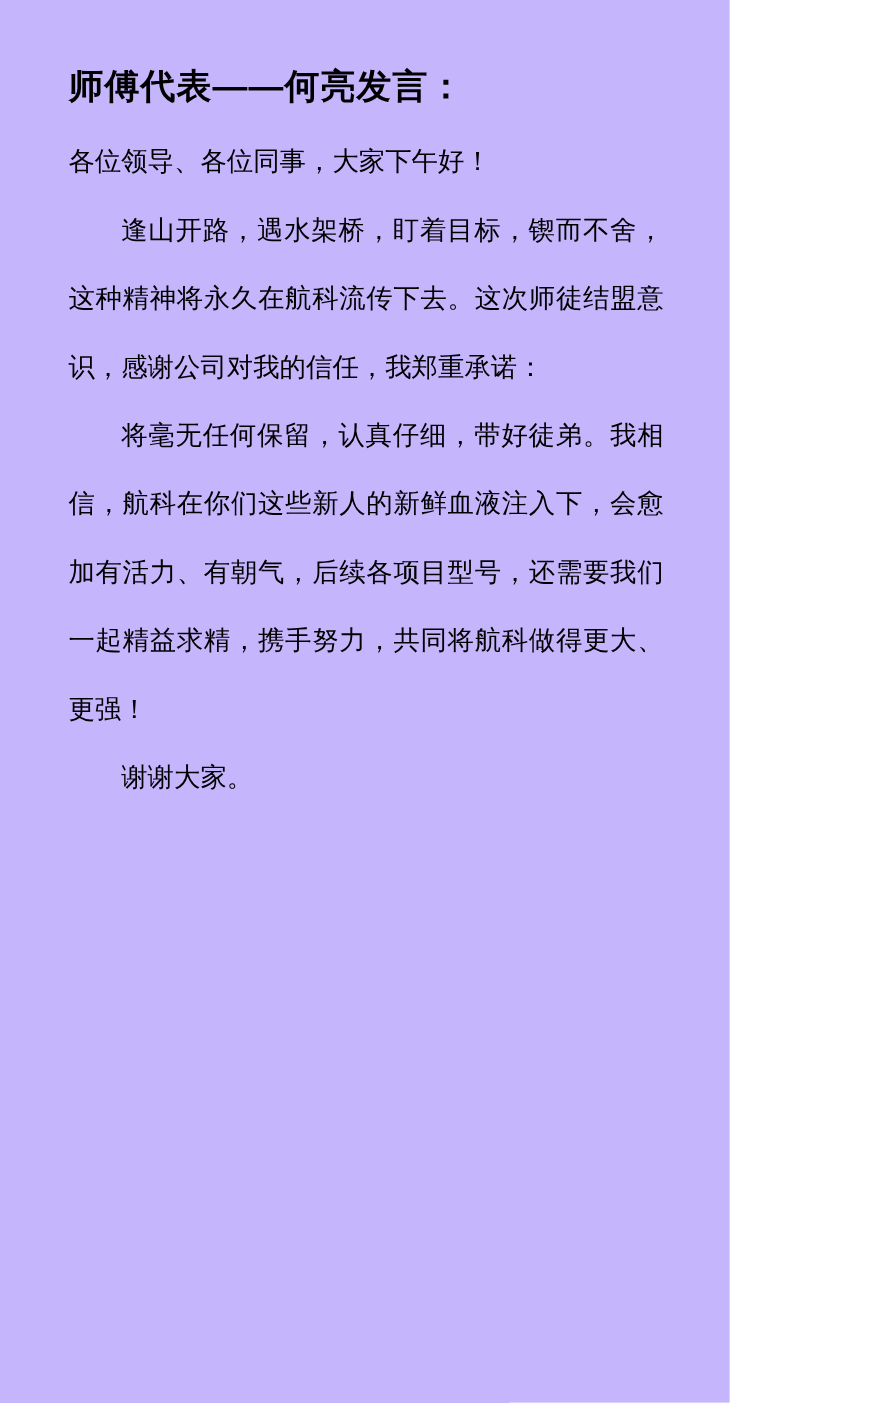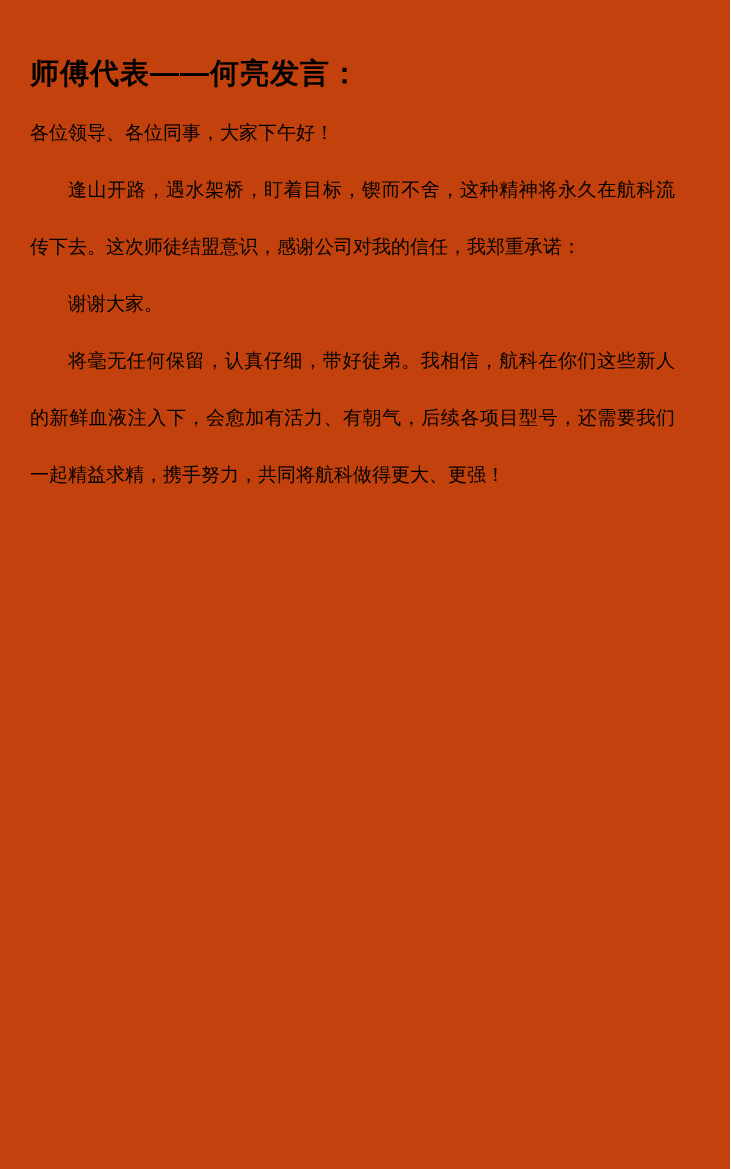--- a/index.html
+++ b/index.html
@@ -8,37 +8,37 @@
     background: #ffffff;
     color: #000000;
   }
   body {
     width: 731px;
     height: 1169px;
     overflow: hidden;
   }
   .doc-page {
     box-sizing: border-box;
-    width: 730px;
+    width: 608px;
     height: 1169px;
-    padding: 46px 55px 0 30px;
-    background: #c2410c;
+    padding: 46px 55px 0 57px;
+    background: #c4b5fd;
   }
   .doc-title {
     font-family: "Liberation Sans", sans-serif;
     font-weight: 700;
     font-size: 29px;
     line-height: 54px;
     letter-spacing: 1px;
     color: #000000;
     margin: 0 0 6px 0;
   }
   .para {
-    font-family: Liberation Mono, monospace;
-    font-size: 19px;
+    font-family: Liberation Sans, sans-serif;
+    font-size: 22px;
     line-height: 57px;
     color: #000000;
     margin: 0;
     text-align: justify;
     text-justify: inter-ideograph;
     text-indent: 2em;
     word-break: break-all;
   }
   .para.no-indent {
     text-indent: 0;
@@ -48,16 +48,16 @@
 <body>
 
 <div class="doc-page">
   <h1 class="doc-title">师傅代表——何亮发言：</h1>
 
   <p class="para no-indent">各位领导、各位同事，大家下午好！</p>
 
 
   <p class="para">逢山开路，遇水架桥，盯着目标，锲而不舍，这种精神将永久在航科流传下去。这次师徒结盟意识，感谢公司对我的信任，我郑重承诺：</p>
 
+  <p class="para">将毫无任何保留，认真仔细，带好徒弟。我相信，航科在你们这些新人的新鲜血液注入下，会愈加有活力、有朝气，后续各项目型号，还需要我们一起精益求精，携手努力，共同将航科做得更大、更强！</p>
+
   <p class="para">谢谢大家。</p>
-
-  <p class="para">将毫无任何保留，认真仔细，带好徒弟。我相信，航科在你们这些新人的新鲜血液注入下，会愈加有活力、有朝气，后续各项目型号，还需要我们一起精益求精，携手努力，共同将航科做得更大、更强！</p>
 </div>
 
 </body></html>

